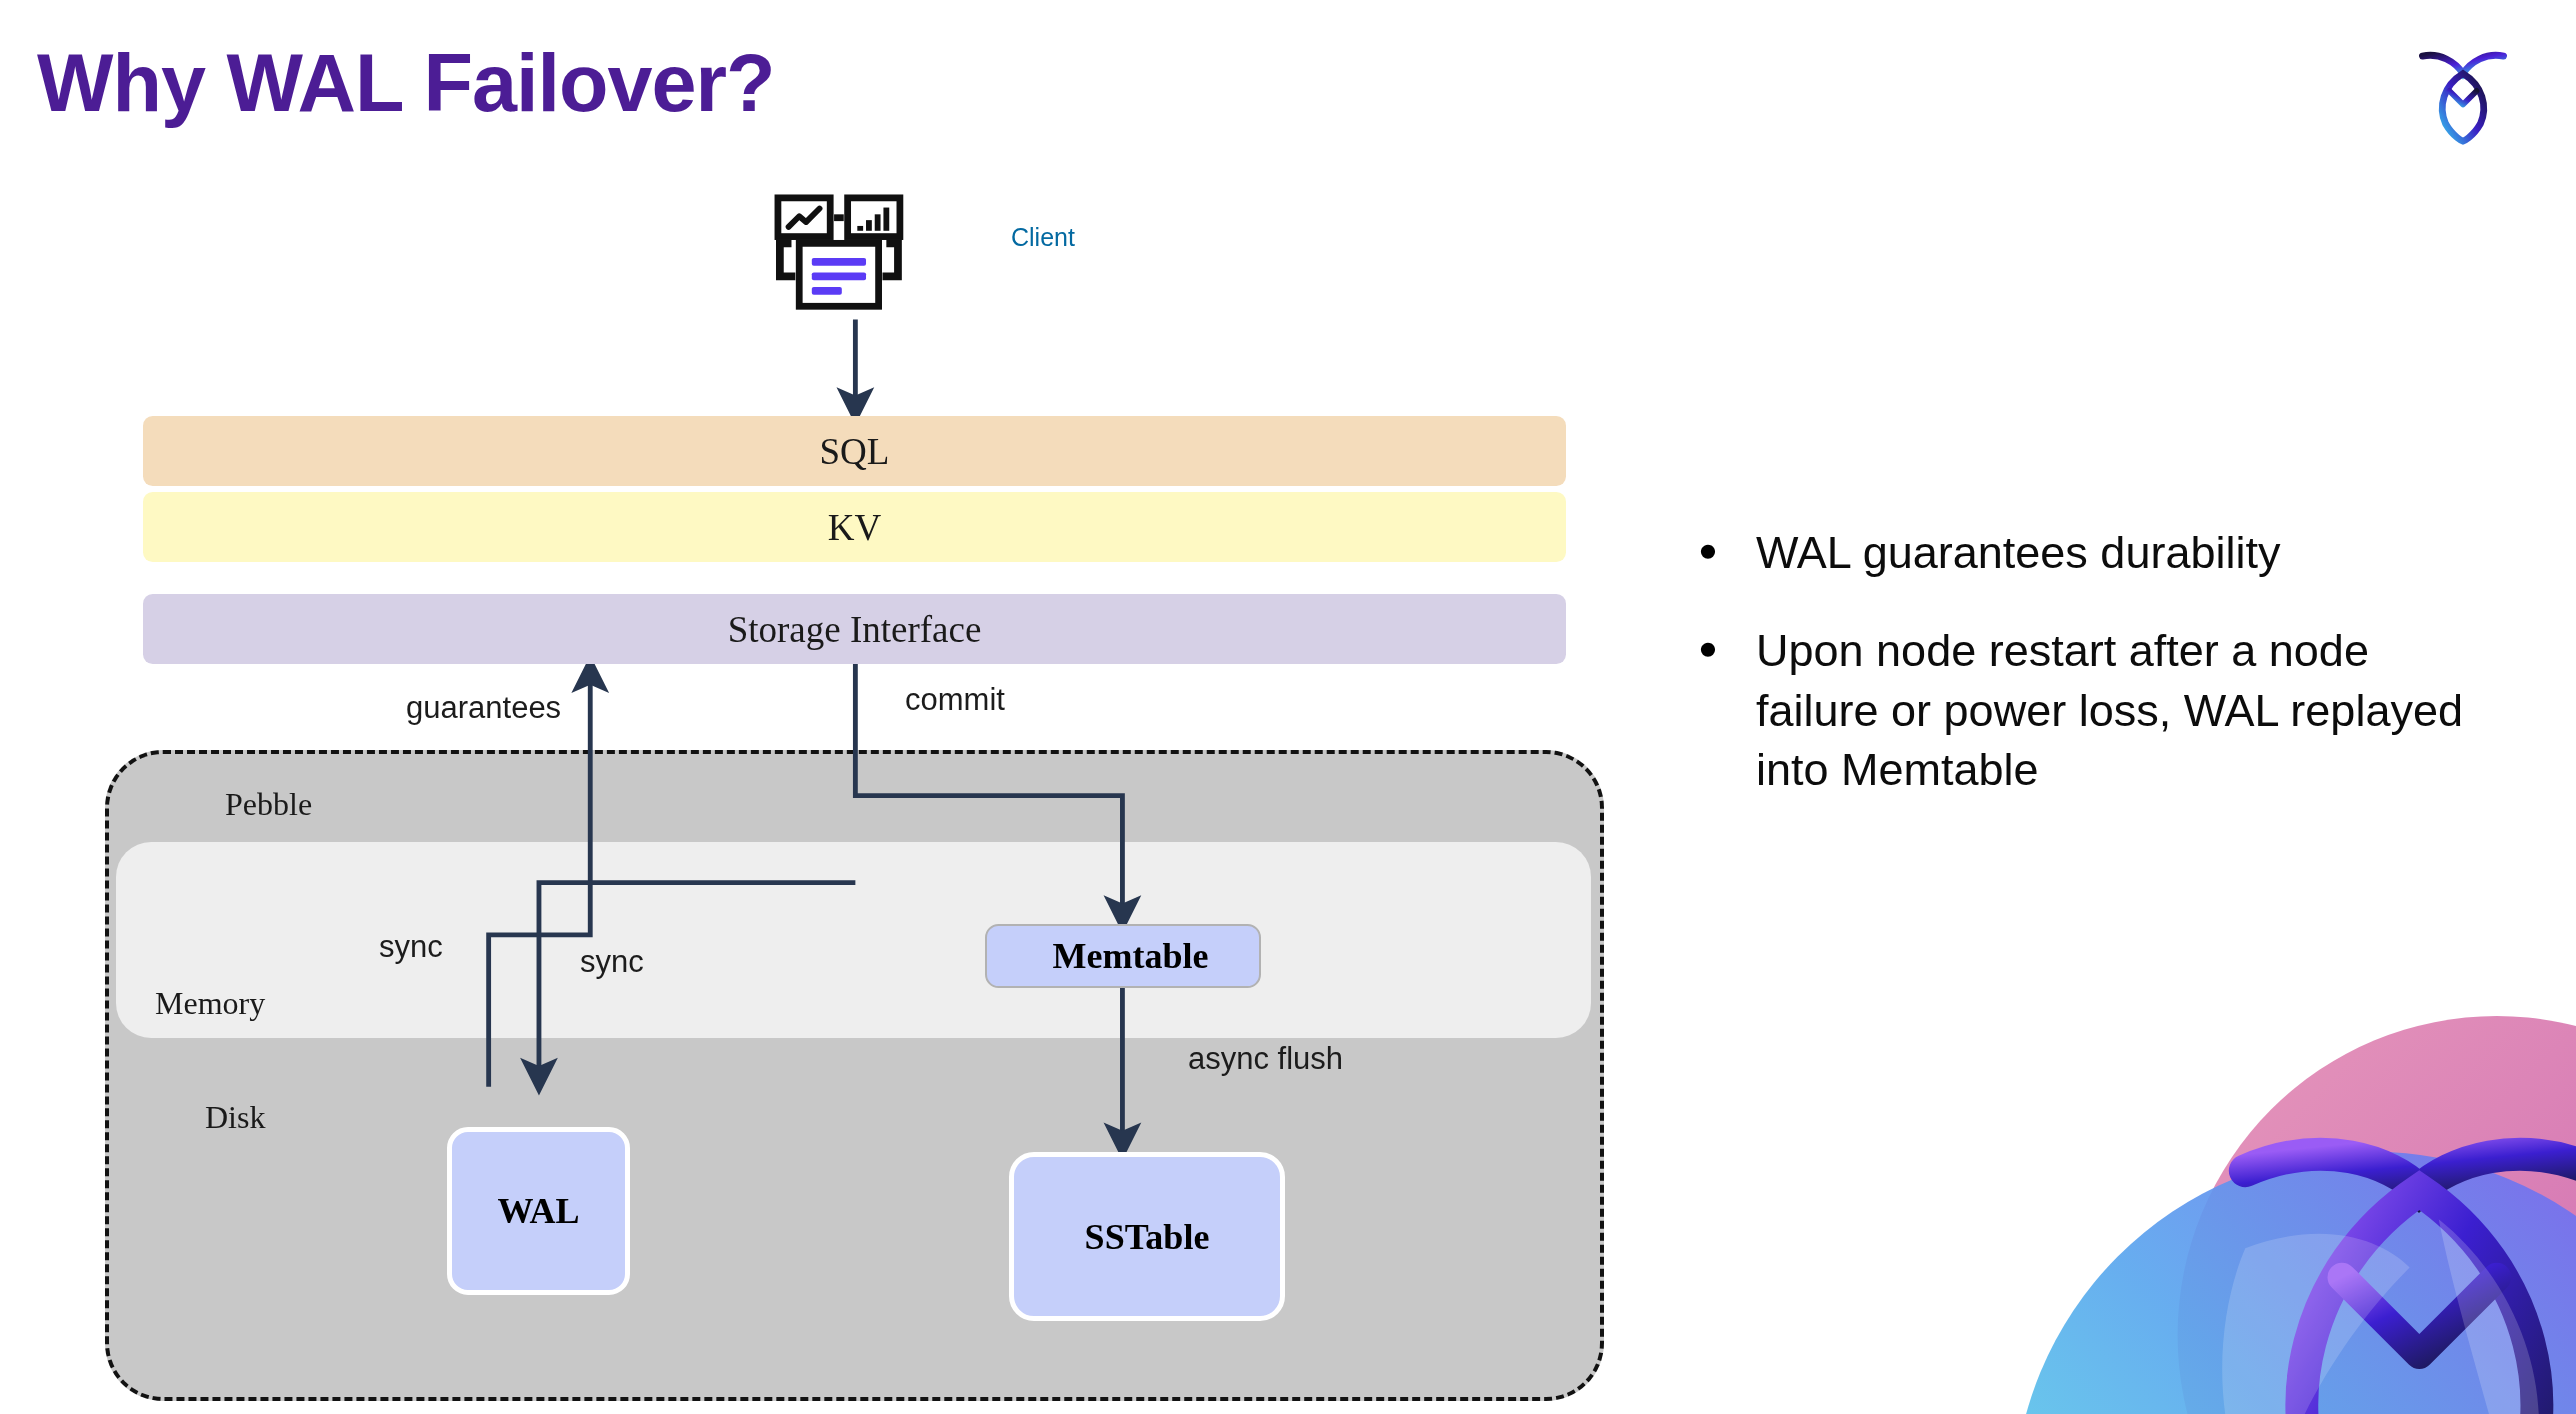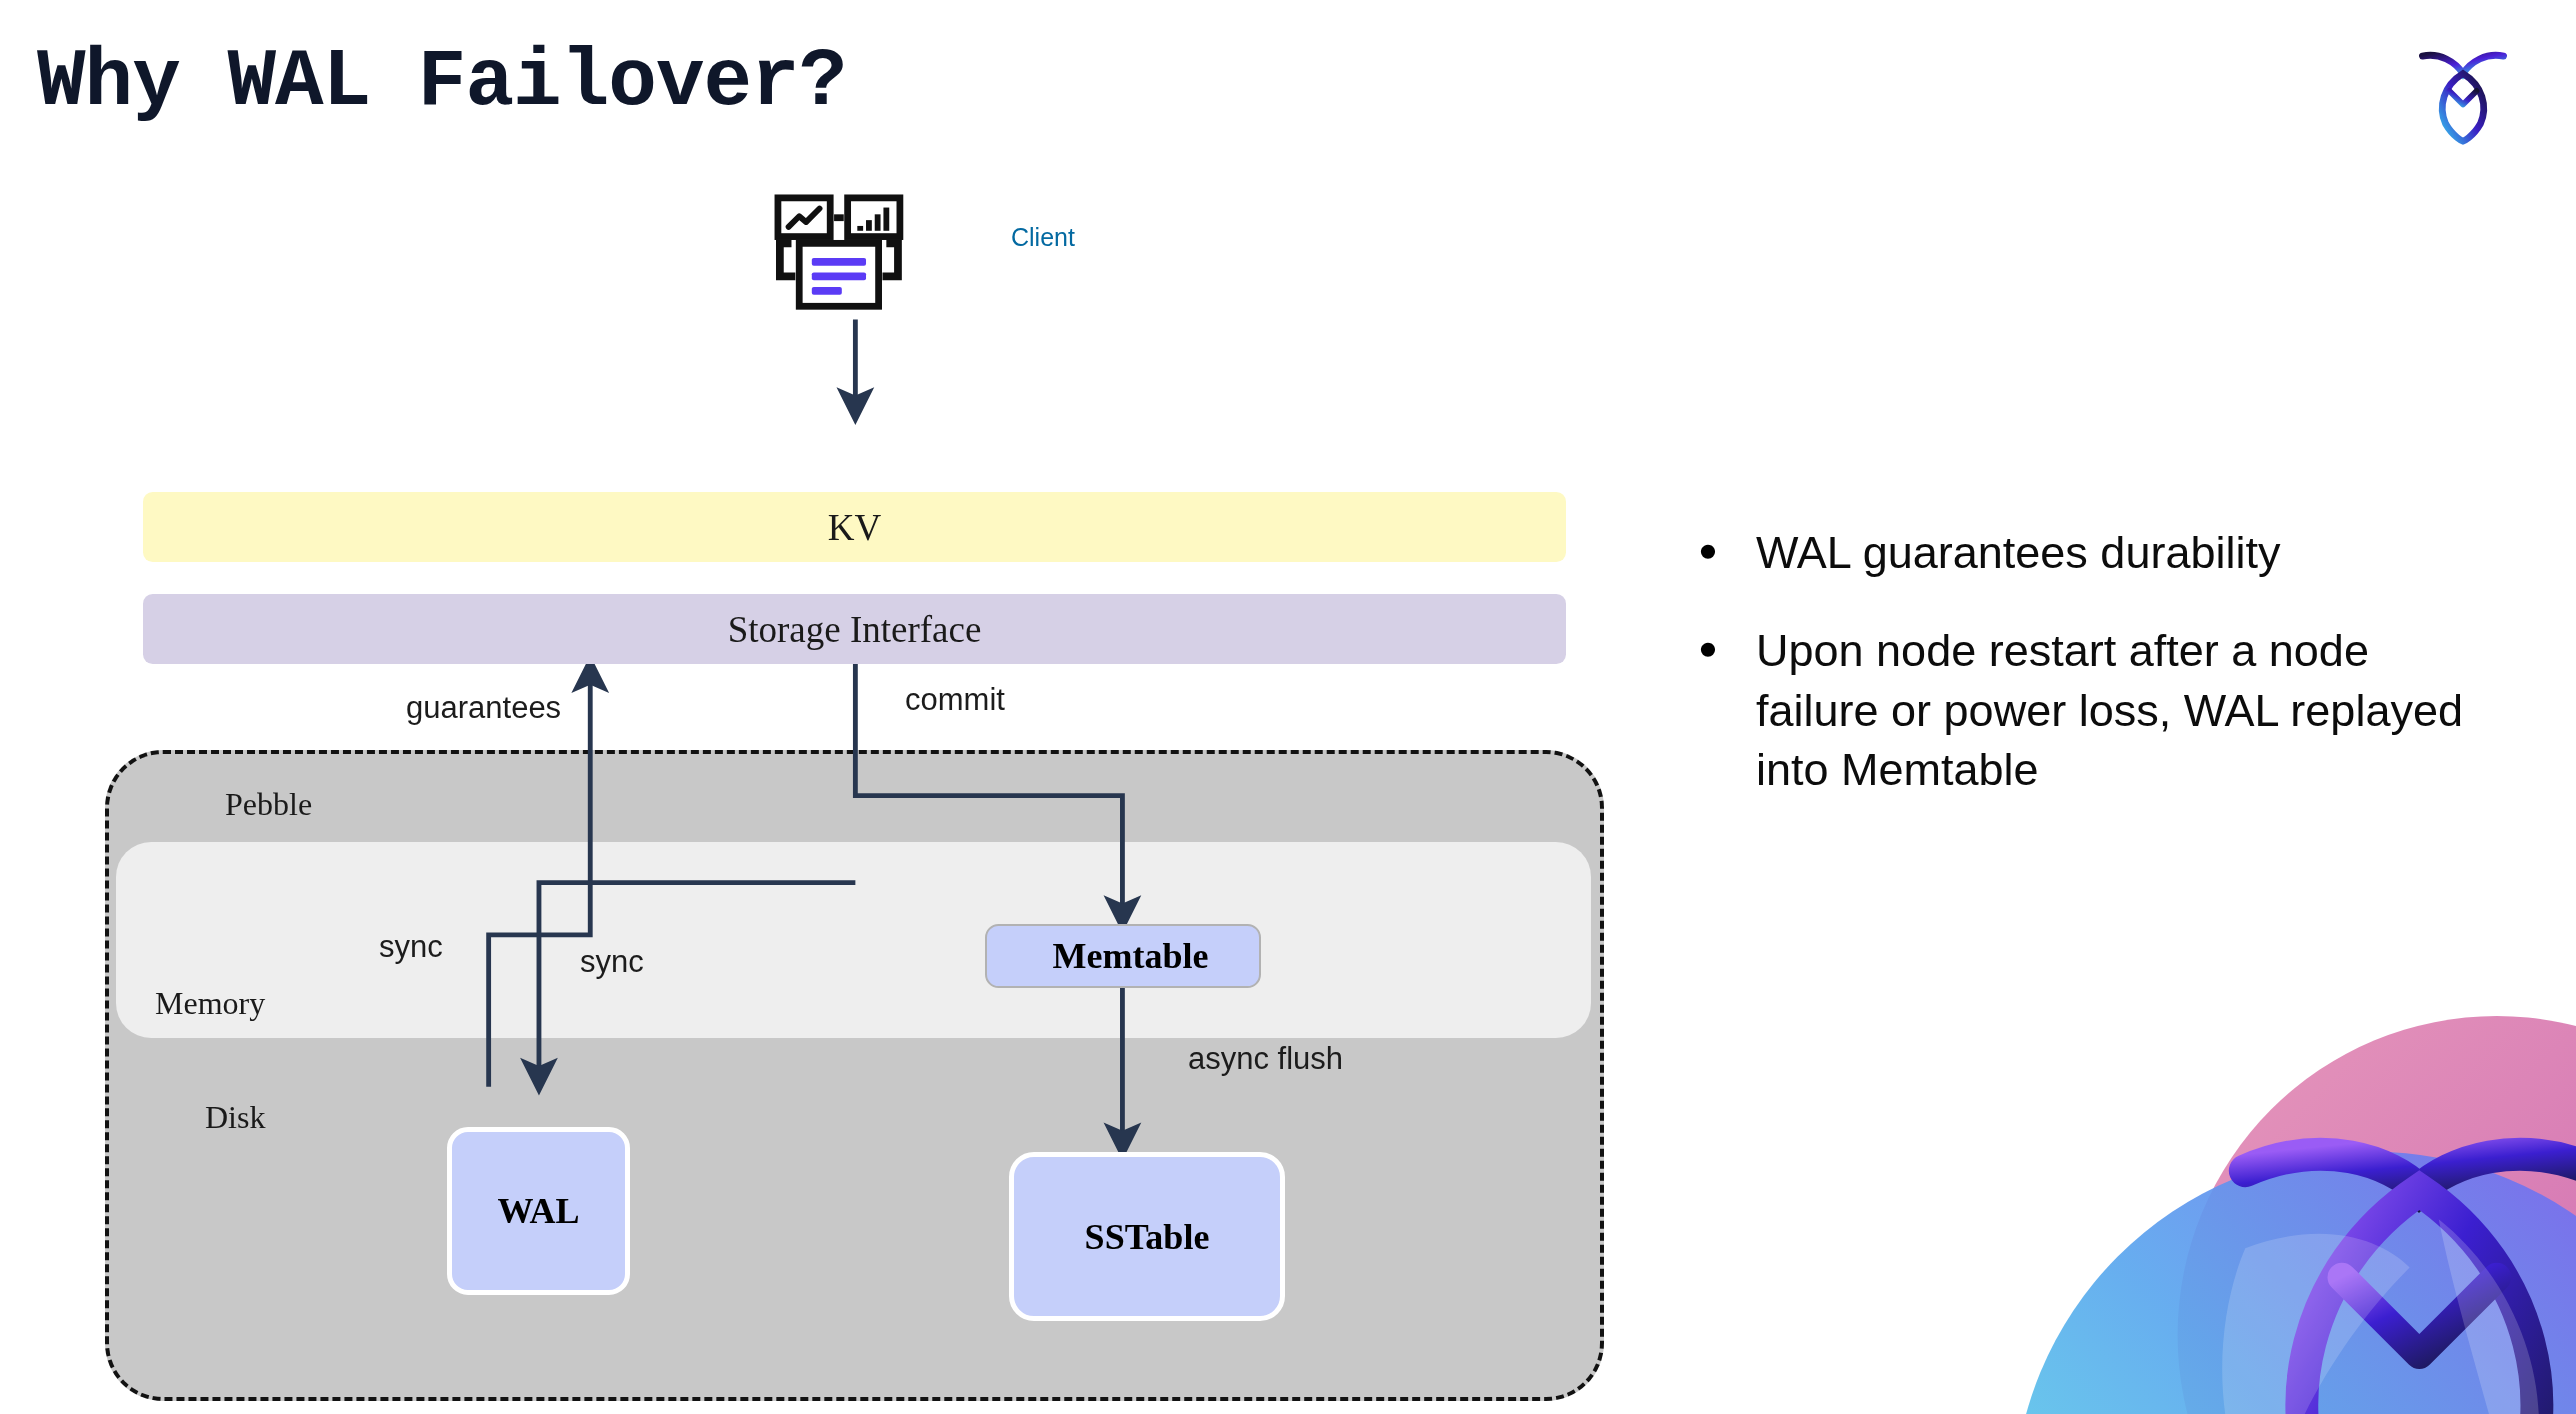--- a/index.html
+++ b/index.html
@@ -8,25 +8,25 @@
     background:#ffffff;
     font-family:"Liberation Sans", sans-serif;
     overflow:hidden;
     position:relative;
   }
   .slide{position:absolute;inset:0;overflow:hidden;}
 
   
   .title{
     position:absolute;left:37px;top:37px;
-    font-family:Liberation Mono, monospace;
+    font-family:Liberation Sans, sans-serif;
     font-weight:bold;
     font-size:81px;
     letter-spacing:-1px;
-    color:#0f172a;
+    color:#4c1d95;
     white-space:nowrap;
   }
 
   
   .brand-logo{position:absolute;left:2405px;top:31px;width:116px;height:116px;}
 
   
   .deco{position:absolute;left:1955px;top:929px;width:832px;height:735px;pointer-events:none;}
 
   
@@ -207,20 +207,23 @@
         <path d="M884,686 L884,822 L1160,822 L1160,945" marker-end="url(#arrowhead)"></path>
 
         <path d="M505,1123 L505,966 L610,966 L610,696" marker-end="url(#arrowhead)"></path>
 
         <path d="M884,912 L557,912 L557,1113" marker-end="url(#arrowhead)"></path>
 
         <path d="M1160,1021 L1160,1180" marker-end="url(#arrowhead)"></path>
       </g>
     </svg>
 
+    <div class="bar bar-sql">
+      <span>SQL</span>
+    </div>
     <div class="bar bar-kv">
       <span>KV</span>
     </div>
     <div class="bar bar-si">
       <span>Storage Interface</span>
     </div>
 
     <div class="node node-memtable">
       <span>Memtable</span>
     </div>

